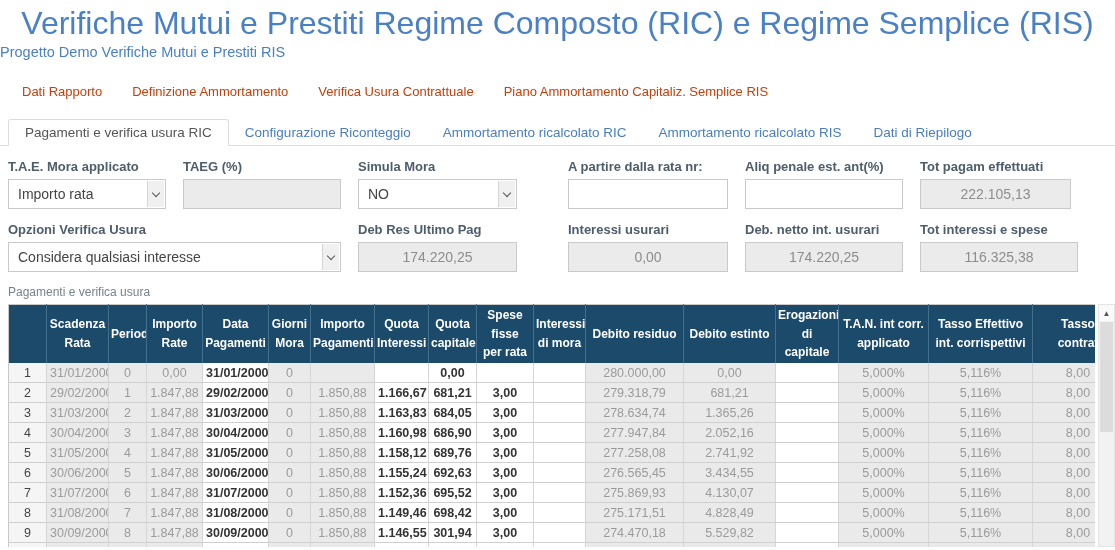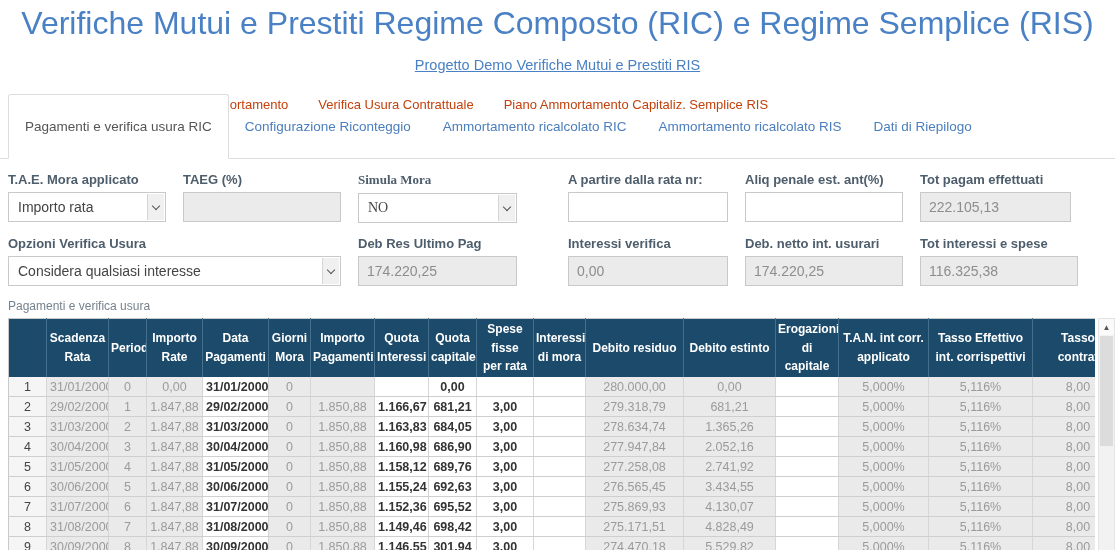--- a/index.html
+++ b/index.html
@@ -8,51 +8,51 @@
     width:1115px; height:550px; overflow:hidden;
     background:#ffffff;
     font-family:"Liberation Sans","DejaVu Sans",sans-serif;
   }
   h1.page-title {
     margin:0; padding-top:5px;
     font-size:32px; font-weight:400; line-height:37px;
     color:#4a80c4; text-align:center; white-space:nowrap;
   }
   .subtitle {
-    margin-top:15px; font-size:14.5px; line-height:17px;
-    color:#4a80c4; text-align:center;text-decoration:underline;
+    margin-top:2px; font-size:14.5px; line-height:17px;
+    color:#4a80c4; text-align:left;
   }
   .nav-row { margin:23px 0 0 22px; display:flex; gap:30px; height:16px; }
   .nav-link { font-size:13px; color:#c2410c; text-decoration:none; cursor:pointer; white-space:nowrap; }
   .tabbar {
     margin-top:12px; display:flex; align-items:flex-end;
     border-bottom:1px solid #ddd; padding-left:8px; height:34px;
   }
   .tab {
-    font-size:13.5px; color:#4a7ebc; padding:24px 16px;
+    font-size:13.5px; color:#4a7ebc; padding:5px 16px;
     text-decoration:none; cursor:pointer; white-space:nowrap;
   }
   .tab.active {
     background:#fff; border:1px solid #ddd; border-bottom:1px solid #fff;
     border-radius:3px 3px 0 0; color:#555; margin-bottom:-1px;
   }
   .form-area { padding:13px 0 0 8px; }
   .form-row { display:flex; margin-bottom:13px; }
   .field { margin-right:17px; }
   .field.gap { margin-left:34px; }
   .field label {
     display:block; font-size:13px; font-weight:bold; color:#4d5d6b;
     margin-bottom:5px; white-space:nowrap;
   }
   .input {
     height:30px; width:100%; border:1px solid #c9c9c9; background:#fff;
     font-family:"Liberation Sans","DejaVu Sans",sans-serif;
     font-size:14px; color:#555; padding:0 8px; outline:none;
   }
-  .input.dis { background:#ebebeb; color:#8d8d8d; }
+  .input.dis { background:#ebebeb; color:#8d8d8d;text-align:center; }
   .select {
     position:relative; height:30px; border:1px solid #c9c9c9;
     background:#fff; display:flex; align-items:center; cursor:pointer;
   }
   .sel-text { font-size:14px; color:#444; padding-left:9px; white-space:nowrap; }
   .sel-btn {
     position:absolute; top:1px; right:1px; bottom:1px; width:17px;
     background:#f0f0f0; border-left:1px solid #d5d5d5;
     display:flex; align-items:center; justify-content:center;
   }
@@ -116,21 +116,21 @@
         <div class="field" style="width: 158px;">
           <label>T.A.E. Mora applicato</label>
           <div class="select">
             <span class="sel-text">Importo rata</span>
             <span class="sel-btn">
               <i class="chev"></i>
             </span>
           </div>
         </div>
         <div class="field" style="width: 158px;"><label>TAEG (%)</label><input class="input dis" readonly="readonly" value="" style=""></div>
-        <div class="field" style="width: 159px; font-family: Liberation Serif, serif;">
+        <div class="field" style="width: 159px;">
           <label>Simula Mora</label>
           <div class="select">
             <span class="sel-text">NO</span>
             <span class="sel-btn">
               <i class="chev"></i>
             </span>
           </div>
         </div>
         <div class="field gap" style="width: 160px;"><label>A partire dalla rata nr:</label><input class="input" readonly="readonly" value="" style=""></div>
         <div class="field" style="width: 158px;"><label>Aliq penale est. ant(%)</label><input class="input" readonly="readonly" value="" style=""></div>
@@ -140,21 +140,21 @@
         <div class="field" style="width: 333px;">
           <label>Opzioni Verifica Usura</label>
           <div class="select">
             <span class="sel-text">Considera qualsiasi interesse</span>
             <span class="sel-btn">
               <i class="chev"></i>
             </span>
           </div>
         </div>
         <div class="field" style="width: 159px;"><label>Deb Res Ultimo Pag</label><input class="input dis" readonly="readonly" value="174.220,25" style=""></div>
-        <div class="field gap" style="width: 160px;"><label>Interessi verifica</label><input class="input dis" readonly="readonly" value="0,00" style=""></div>
+        <div class="field gap" style="width: 160px;"><label>Interessi usurari</label><input class="input dis" readonly="readonly" value="0,00" style=""></div>
         <div class="field" style="width: 158px;"><label>Deb. netto int. usurari</label><input class="input dis" readonly="readonly" value="174.220,25" style=""></div>
         <div class="field" style="width: 158px;"><label>Tot interessi e spese</label><input class="input dis" readonly="readonly" value="116.325,38" style=""></div>
       </div>
     </div>
 
   <div class="section-title">Pagamenti e verifica usura</div>
 
   <div class="table-zone">
     <div class="table-clip">
       <table class="grid" id="payTable">

